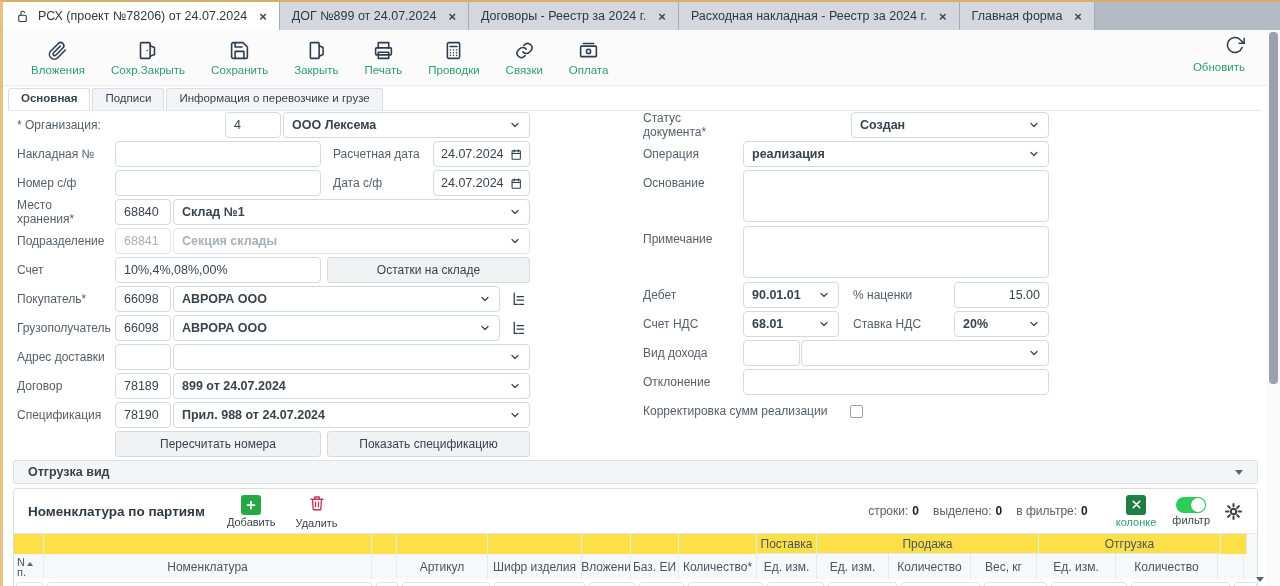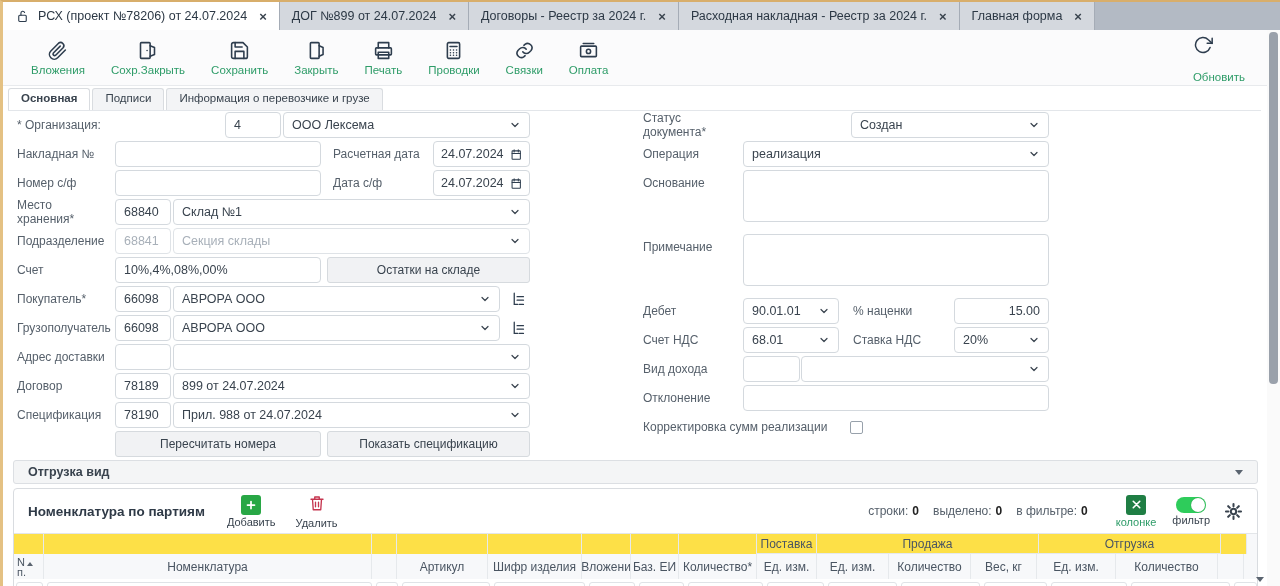--- a/index.html
+++ b/index.html
@@ -18,52 +18,52 @@
   .wtab .closex { font-weight:700; font-size:13px; color:#39434e; margin-left:4px; }
   .wtab svg { flex:none; }
 
   
   .toolbar { position:absolute; left:0; top:28px; width:1264px; height:56px; background:#fbfbfc;
              border-bottom:1px solid #e8eaed; display:flex; align-items:center; }
   .tb-items { display:flex; align-items:flex-start; padding-left:18px; gap:6px; }
   .tbitem { display:flex; flex-direction:column; align-items:center; gap:3px; padding:4px 10px; cursor:pointer; }
   .tbitem svg { stroke:#2e3d4e; }
   .tbitem .tlabel, .tb-refresh .tlabel { font-size:11.5px; color:#2e9c68; }
-  .tb-refresh { position:absolute; right:22px; top:5px; display:flex; flex-direction:column; align-items:flex-start; gap:12px; cursor:pointer; }
+  .tb-refresh { position:absolute; right:22px; top:5px; display:flex; flex-direction:column; align-items:flex-end; gap:2px; cursor:pointer; }
   .tb-refresh svg { stroke:#2e3d4e; }
 
   
   .formtabs { position:absolute; left:5px; top:86px; display:flex; gap:2px; height:22px; }
   .ftab { padding:3px 12px 0 12px; font-size:11.5px; color:#39434e; background:#f3f4f6;
           border:1px solid #d9dce0; border-bottom:none; border-radius:3px 3px 0 0; cursor:pointer; }
   .ftab.active { background:#fff; font-weight:700; }
   .ftabline { position:absolute; left:5px; top:108px; width:1253px; height:1px; background:#e3e6ea; }
 
   
   .col-left  { position:absolute; left:14px; top:110px; width:513px; }
   .col-right { position:absolute; left:640px; top:110px; width:406px; }
   .frow { display:flex; align-items:center; height:26px; margin-bottom:3px; }
-  .frow.tall { height:52px; align-items:flex-start; margin-bottom:12px;justify-content:space-between; }
+  .frow.tall { height:52px; align-items:flex-start; margin-bottom:4px;justify-content:space-between; }
   .flabel { flex:none; width:98px; font-size:12px; color:#56606b; padding-right:4px; }
   .flabel.w208 { width:208px; }
   .rlabel { flex:none; width:100px; font-size:12px; color:#56606b; padding-right:4px; }
   .rlabel.w200 { width:200px; }
   .mid-label { flex:none; font-size:12px; color:#56606b; margin-left:14px; width:96px; }
   .tin { height:26px; border:1px solid #d4d9de; border-radius:4px; background:#fff;
          font-family:inherit; font-size:12.5px; color:#39434e; padding:0 8px; outline:none; }
   .tin.right { text-align:right; }
   .tin.dis { color:#a8b0b9; border-color:#dfe3e7; }
   .w56 { flex:none; width:56px; }
   .w57 { flex:none; width:57px; }
   .w95 { flex:none; width:95px; margin-left:auto; }
   .w206 { flex:none; width:206px; }
   .grow { flex:1 1 auto; min-width:0; }
   .combo { display:flex; align-items:center; height:26px; border:1px solid #d4d9de; border-radius:4px;
            background:#fff; padding:0 8px; font-size:12.5px; color:#39434e; cursor:pointer; }
-  .combo .cval { flex:1 1 auto; white-space:nowrap; overflow:hidden; }
+  .combo .cval { flex:1 1 auto; white-space:nowrap; overflow:hidden;font-weight:bold; }
   .combo .cval.dis { color:#a8b0b9; }
   .combo svg { flex:none; stroke:#39434e; }
   .combo.w96 { flex:none; width:96px; }
   .combo.w95c { flex:none; width:95px; margin-left:auto; }
   .combo.w198 { flex:none; width:198px; margin-left:auto; }
   .datebox { display:flex; align-items:center; gap:6px; height:26px; border:1px solid #d4d9de; border-radius:4px;
              background:#fff; padding:0 7px; font-size:12.5px; color:#39434e; flex:none; width:97px; cursor:pointer; }
   .datebox .dval { flex:1; }
   .datebox svg { stroke:#2e3d4e; }
   .treebtn { flex:none; width:24px; height:24px; margin-left:6px; display:flex; align-items:center;

